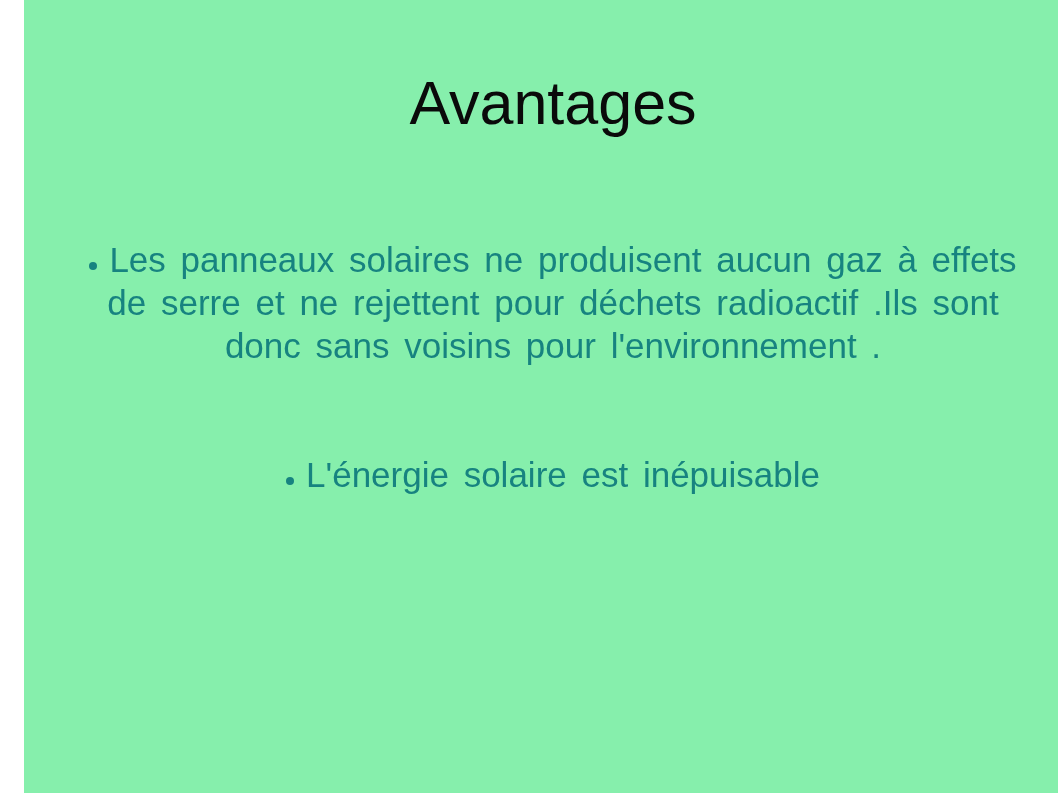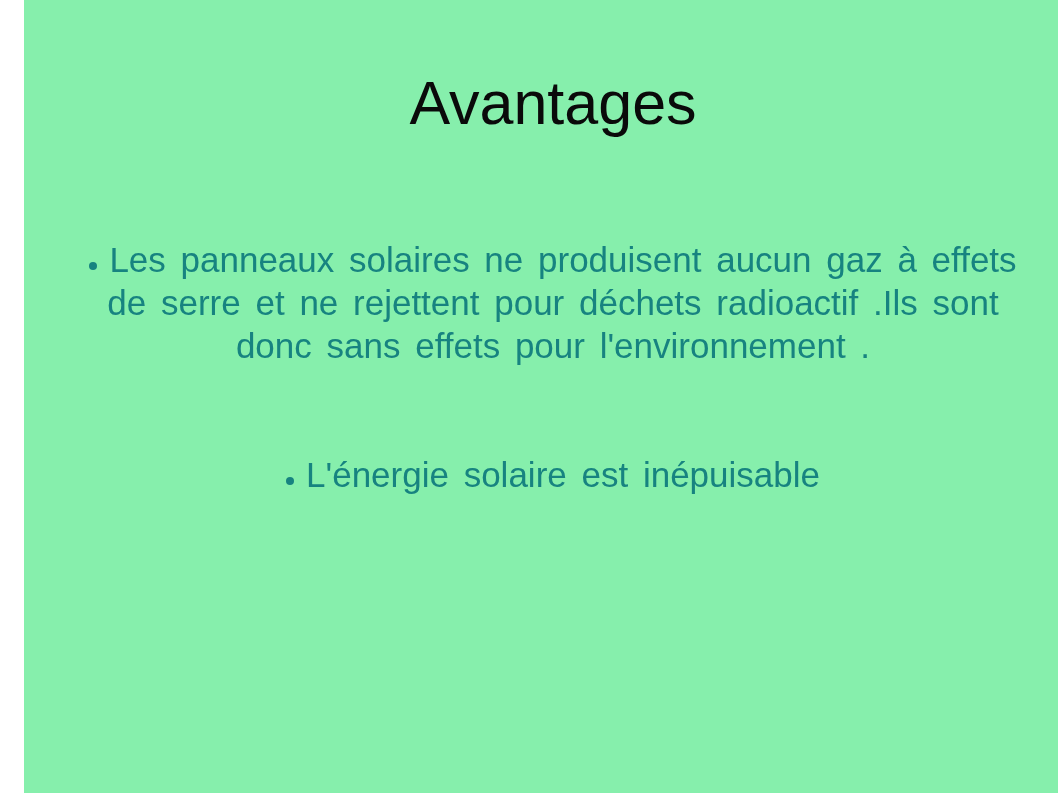--- a/index.html
+++ b/index.html
@@ -45,21 +45,21 @@
 </head>
 <body>
 
 <div class="slide" style="--accent: #178380; --title-color: #0a0a0a; background: #86efac; margin-left: 24px;">
 
   <h1 class="title">Avantages</h1>
 
   <p class="bullet bullet-1">
     <span class="dot"></span><span>Les panneaux solaires ne produisent aucun gaz à effets</span><br>
     <span>de serre et ne rejettent pour déchets radioactif .Ils sont</span><br>
-    <span>donc sans effets pour l'environnement .</span>
+    <span>donc sans voisins pour l'environnement .</span>
   </p>
 
   <p class="bullet bullet-2">
     <span class="dot"></span><span>L'énergie solaire est inépuisable</span>
   </p>
 
 
 </div>
 
 </body></html>

